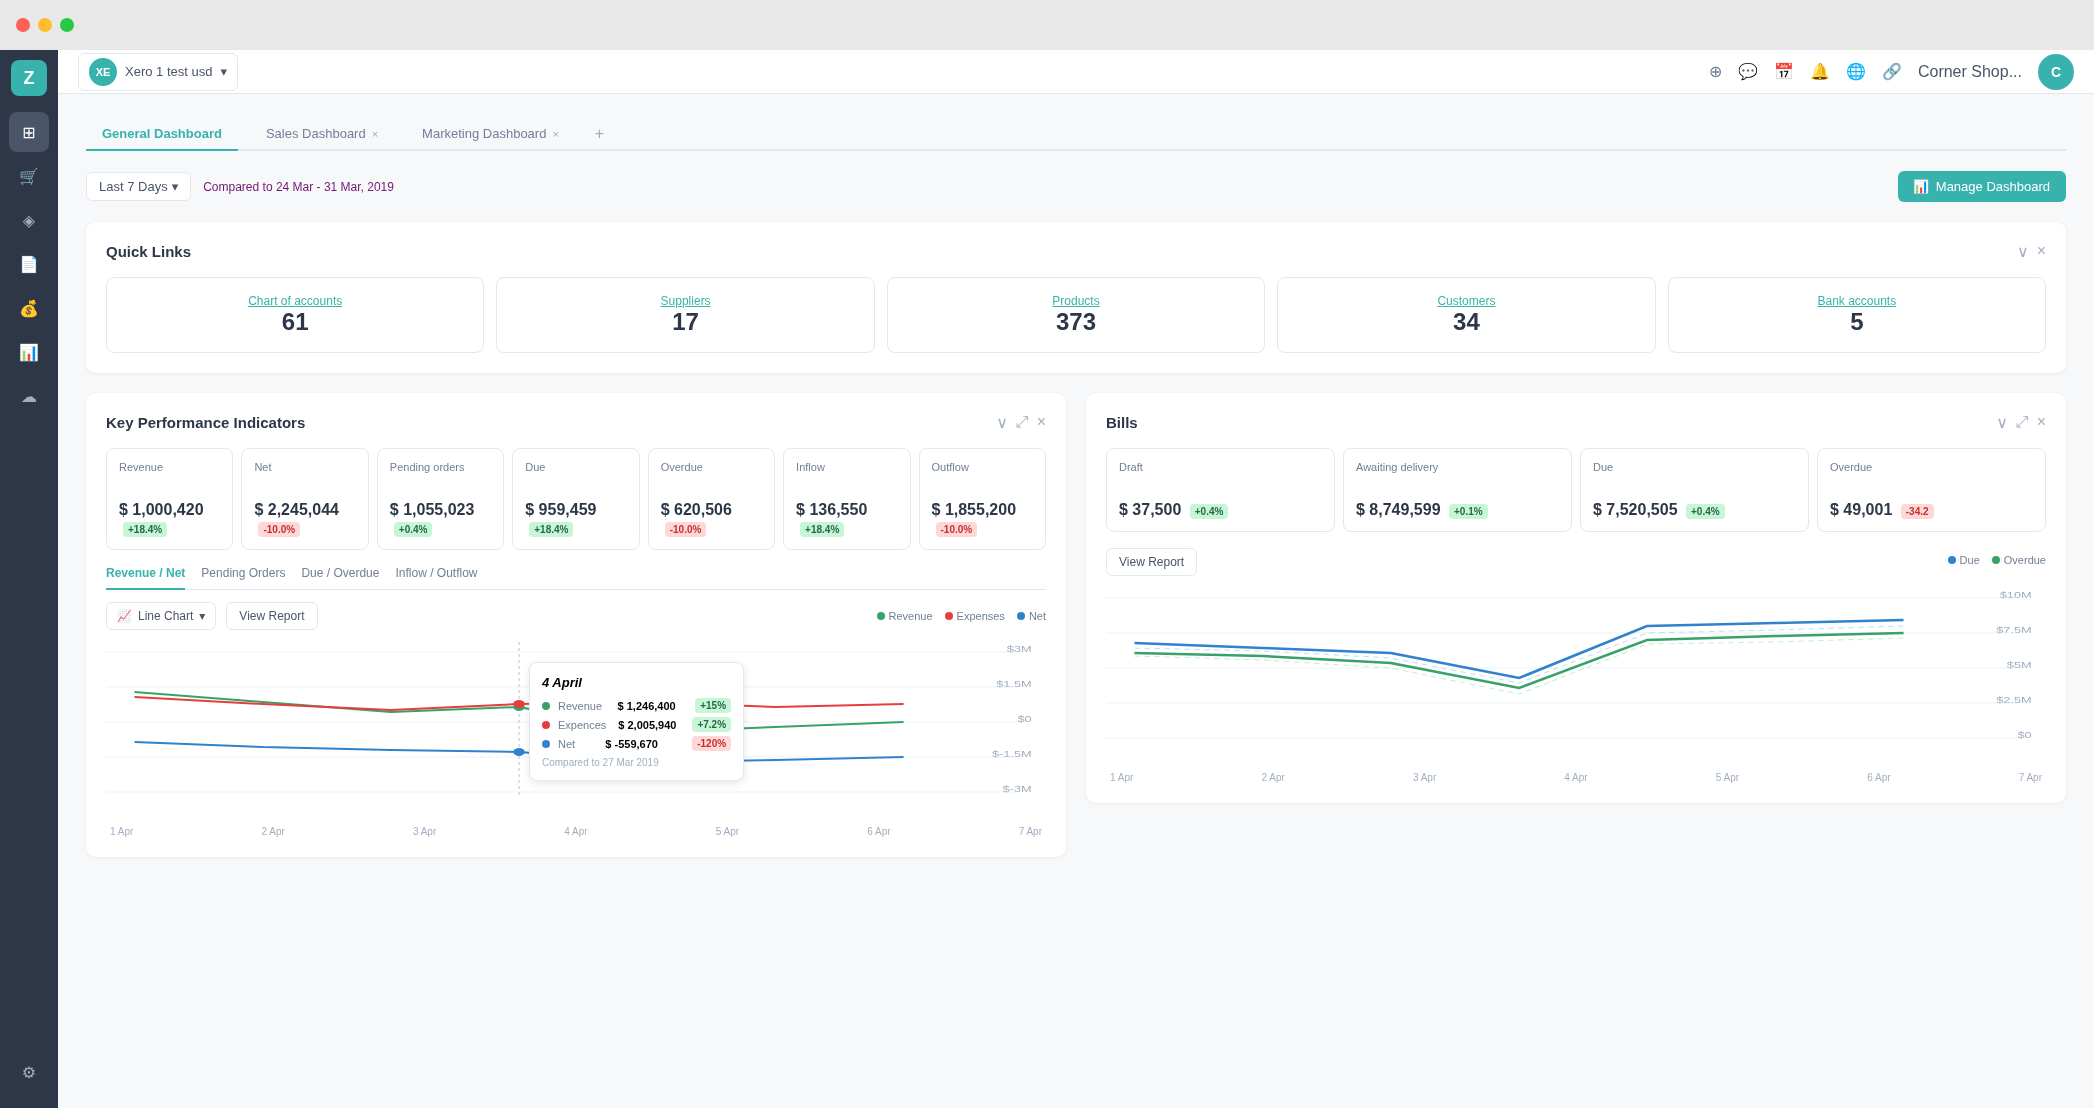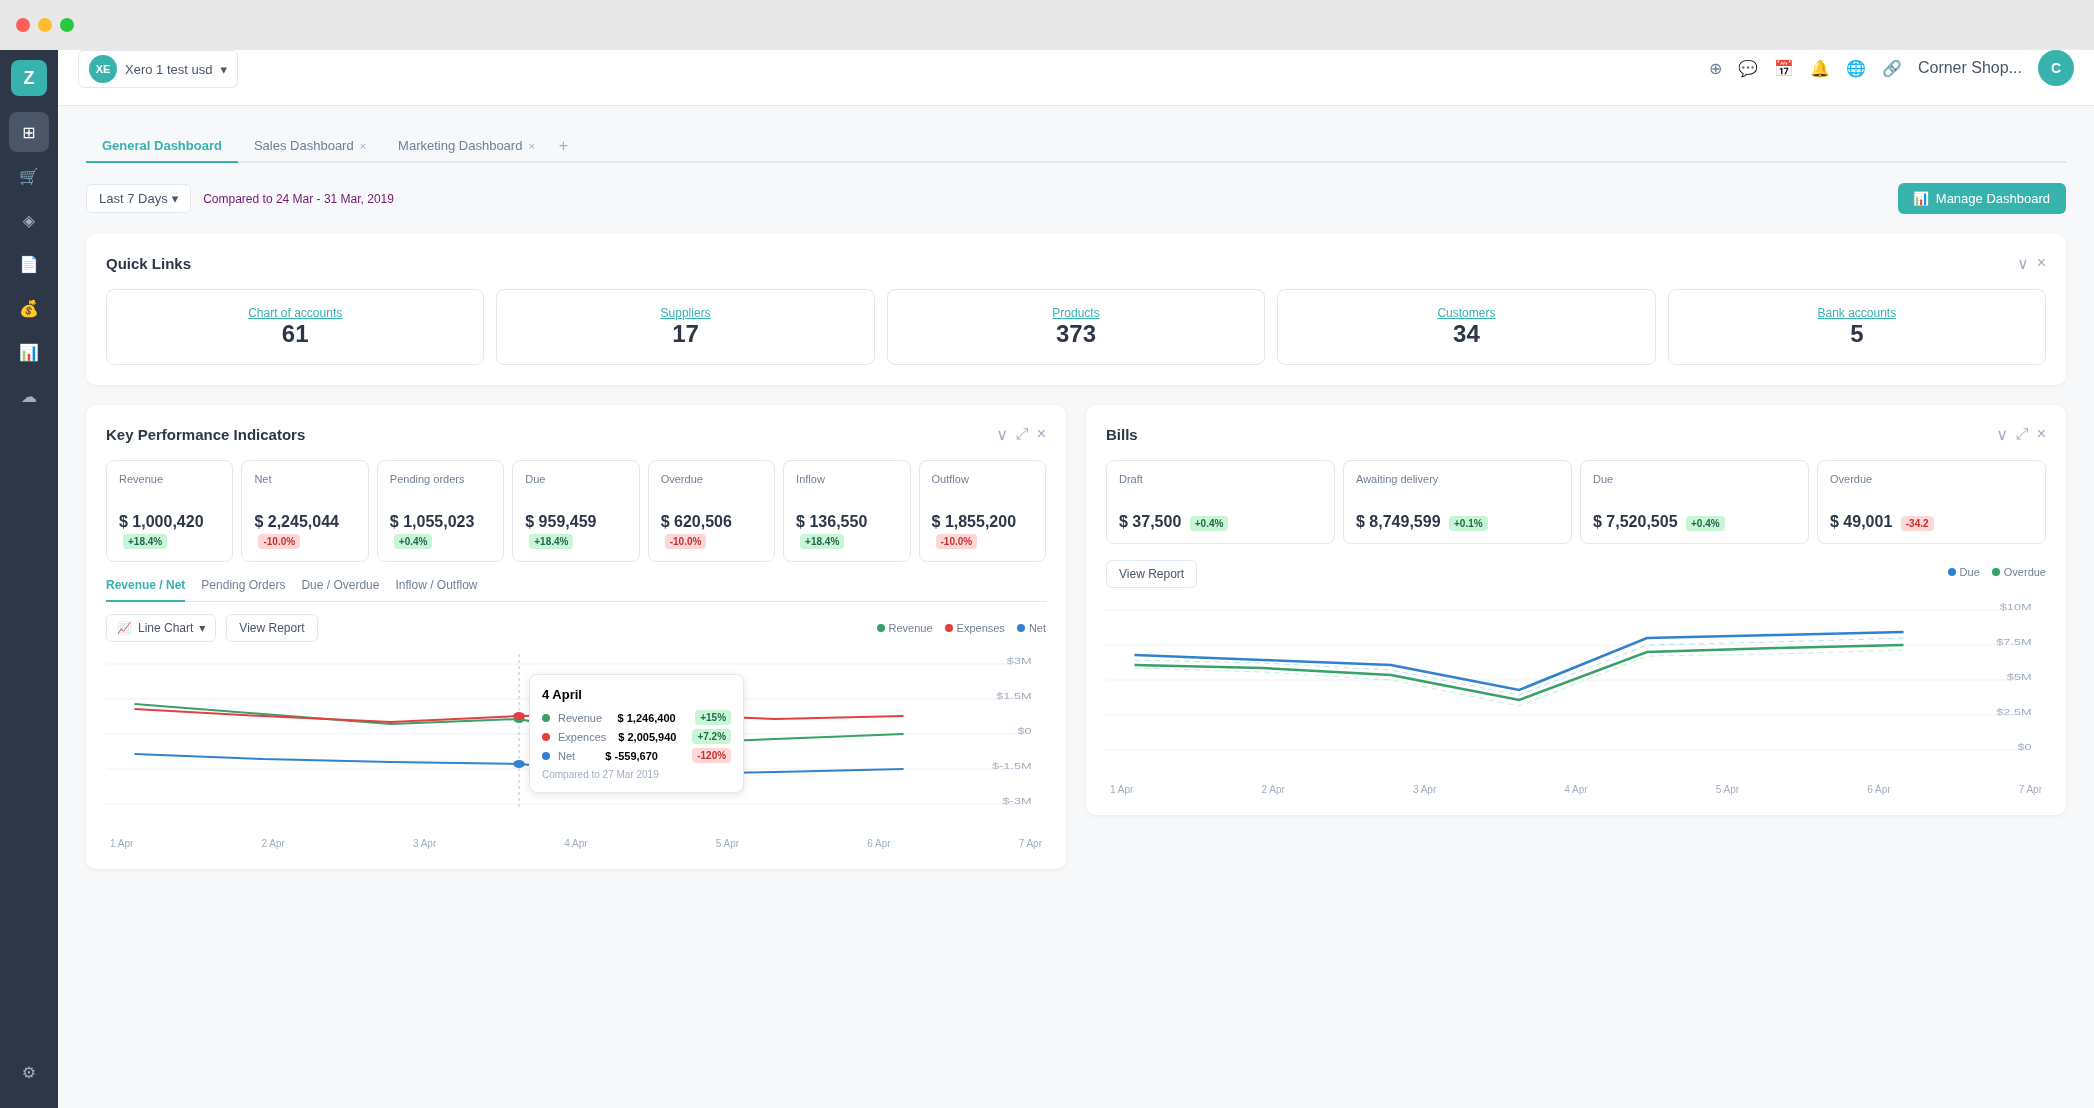--- a/index.html
+++ b/index.html
@@ -15,35 +15,35 @@
     
     .sidebar { width: 58px; background: #2d3748; display: flex; flex-direction: column; align-items: center; padding-top: 60px; gap: 4px; flex-shrink: 0; z-index: 10; }
     .sidebar-logo { width: 36px; height: 36px; background: #38b2ac; border-radius: 8px; display: flex; align-items: center; justify-content: center; color: white; font-weight: bold; font-size: 18px; margin-bottom: 12px; }
     .sidebar-item { width: 40px; height: 40px; display: flex; align-items: center; justify-content: center; border-radius: 8px; cursor: pointer; color: #a0aec0; font-size: 16px; }
     .sidebar-item.active { background: #4a5568; color: white; }
 
     
     .main { flex: 1; display: flex; flex-direction: column; overflow: hidden; margin-top: 50px; }
 
     
-    .topbar { height: 56px; background: white; border-bottom: 1px solid #e2e8f0; display: flex; align-items: flex-start; padding: 0 20px; gap: 12px; flex-shrink: 0; }
+    .topbar { height: 44px; background: white; border-bottom: 1px solid #e2e8f0; display: flex; align-items: center; padding: 0 20px; gap: 12px; flex-shrink: 0; }
     .org-badge { background: #38b2ac; color: white; border-radius: 50%; width: 28px; height: 28px; display: flex; align-items: center; justify-content: center; font-size: 11px; font-weight: bold; }
     .org-selector { display: flex; align-items: center; gap: 8px; border: 1px solid #e2e8f0; border-radius: 6px; padding: 4px 10px; cursor: pointer; font-size: 13px; color: #4a5568; }
     .topbar-icons { margin-left: auto; display: flex; align-items: center; gap: 16px; color: #718096; }
     .topbar-icons span { cursor: pointer; font-size: 16px; }
     .user-name { font-size: 13px; color: #4a5568; cursor: pointer; }
     .user-avatar { width: 36px; height: 36px; border-radius: 50%; background: #38b2ac; display: flex; align-items: center; justify-content: center; color: white; font-size: 14px; font-weight: bold; cursor: pointer; }
 
     
     .content { flex: 1; overflow-y: auto; padding: 24px 28px; background: #f7f8fa; }
 
     .page-title { font-size: 26px; font-weight: 700; color: #2d3748; margin-bottom: 16px; }
 
     
-    .tabs { display: flex; align-items: center; gap: 0; border-bottom: 2px solid #e2e8f0; margin-bottom: 20px; }
+    .tabs { display: flex; align-items: center; gap: 12px; border-bottom: 2px solid #e2e8f0; margin-bottom: 20px; }
     .tab { padding: 8px 16px; font-size: 13px; color: #718096; cursor: pointer; border-bottom: 2px solid transparent; margin-bottom: -2px; display: flex; align-items: center; gap: 6px; }
     .tab.active { color: #38b2ac; border-bottom-color: #38b2ac; font-weight: 600; }
     .tab-close { font-size: 11px; color: #a0aec0; cursor: pointer; }
     .tab-add { color: #a0aec0; cursor: pointer; font-size: 16px; padding: 4px 8px; }
 
     
     .filter-bar { display: flex; align-items: center; gap: 12px; margin-bottom: 20px; }
     .date-filter { display: flex; align-items: center; gap: 4px; border: 1px solid #e2e8f0; border-radius: 6px; padding: 6px 12px; font-size: 13px; color: #4a5568; background: white; cursor: pointer; }
     .date-compare { font-size: 12px; color: #701a75; }
     .manage-btn { margin-left: auto; background: #38b2ac; color: white; border: none; border-radius: 6px; padding: 8px 16px; font-size: 13px; cursor: pointer; display: flex; align-items: center; gap: 6px; }
@@ -82,21 +82,21 @@
     .chart-type-btn { display: flex; align-items: center; gap: 6px; border: 1px solid #e2e8f0; border-radius: 6px; padding: 6px 10px; font-size: 12px; color: #4a5568; cursor: pointer; background: white; }
     .view-report-btn { border: 1px solid #e2e8f0; border-radius: 6px; padding: 6px 12px; font-size: 12px; color: #4a5568; cursor: pointer; background: white; }
     .chart-legend { display: flex; gap: 12px; margin-left: auto; font-size: 11px; color: #718096; align-items: center; }
     .legend-dot { width: 8px; height: 8px; border-radius: 50%; display: inline-block; margin-right: 4px; }
 
     
     .chart-area { position: relative; width: 100%; height: 180px; }
 
     
     .tooltip { position: absolute; background: white; border: 1px solid #e2e8f0; border-radius: 8px; padding: 12px; font-size: 11px; box-shadow: 0 2px 8px rgba(0,0,0,0.1); left: 45%; top: 20px; z-index: 10; min-width: 200px; }
-    .tooltip-title { font-weight: 700; font-size: 13px; margin-bottom: 8px; }
+    .tooltip-title { font-weight: 700; font-size: 13px; margin-bottom: 8px; font-style: italic; }
     .tooltip-row { display: flex; align-items: center; justify-content: space-between; gap: 12px; margin-bottom: 4px; }
     .tooltip-label { display: flex; align-items: center; gap: 4px; color: #718096; }
     .tooltip-val { font-weight: 600; }
     .tooltip-compare { color: #a0aec0; font-size: 10px; margin-top: 6px; }
 
     
     .bills-kpi { display: flex; gap: 8px; margin-bottom: 16px; }
     .bills-kpi-item { flex: 1; border: 1px solid #e2e8f0; border-radius: 8px; padding: 12px; }
 
     .x-axis { display: flex; justify-content: space-between; font-size: 10px; color: #a0aec0; padding: 0 4px; margin-top: 4px; }

